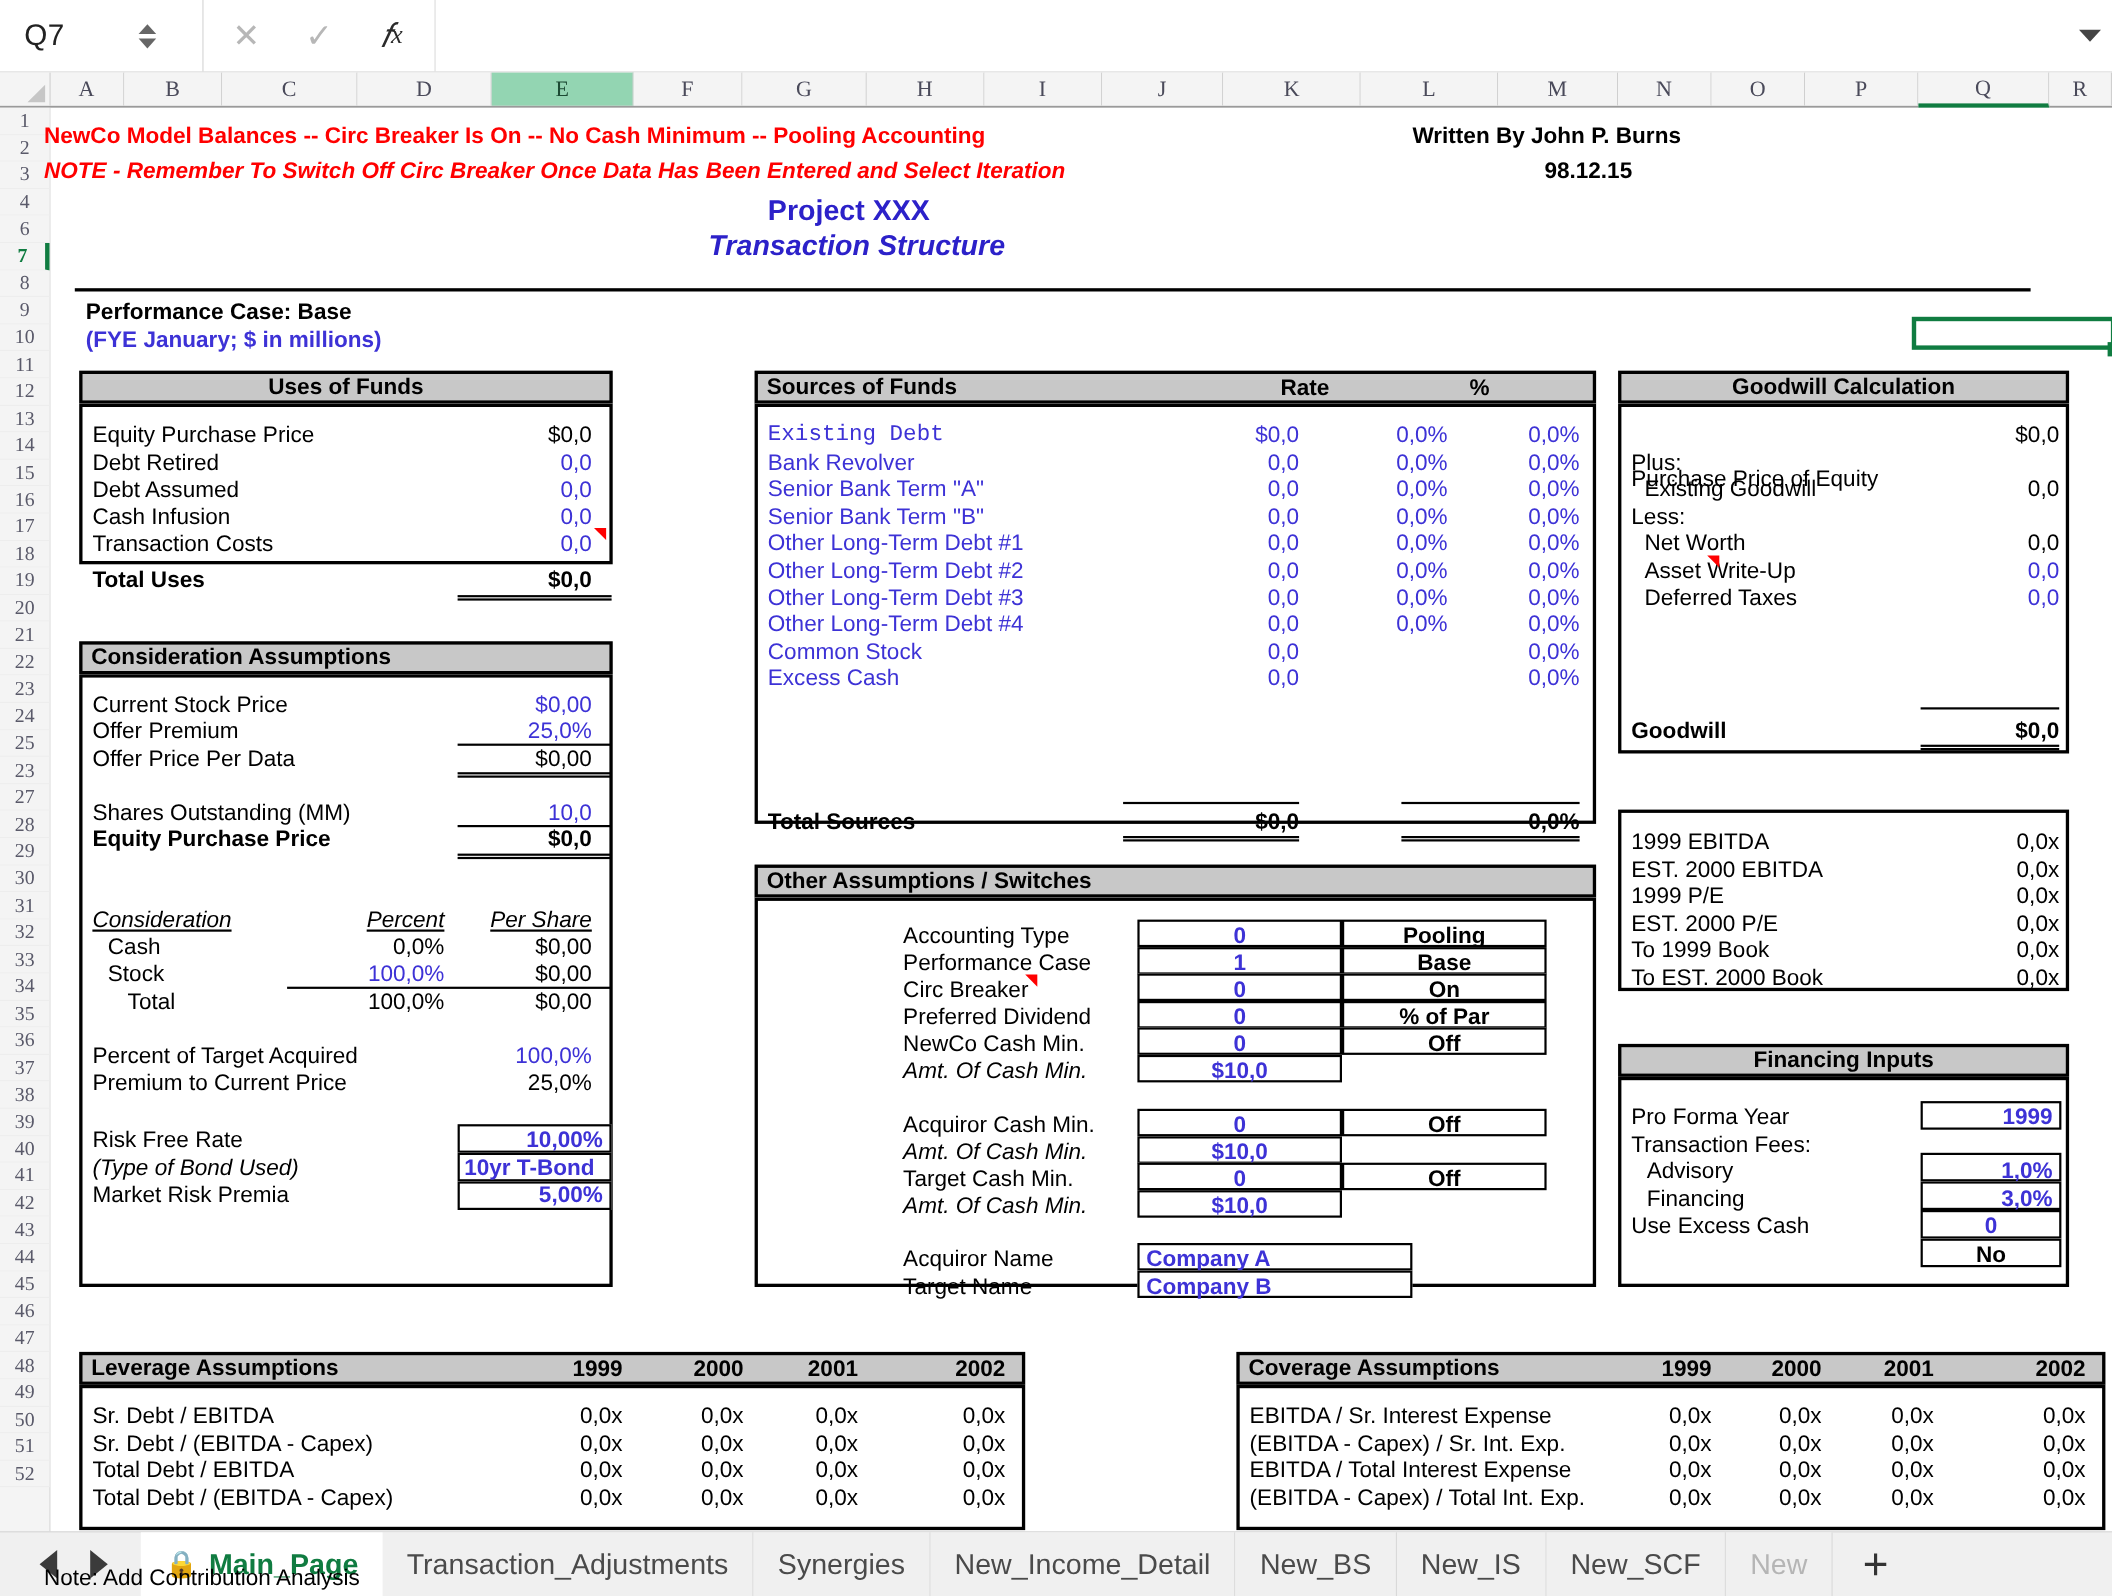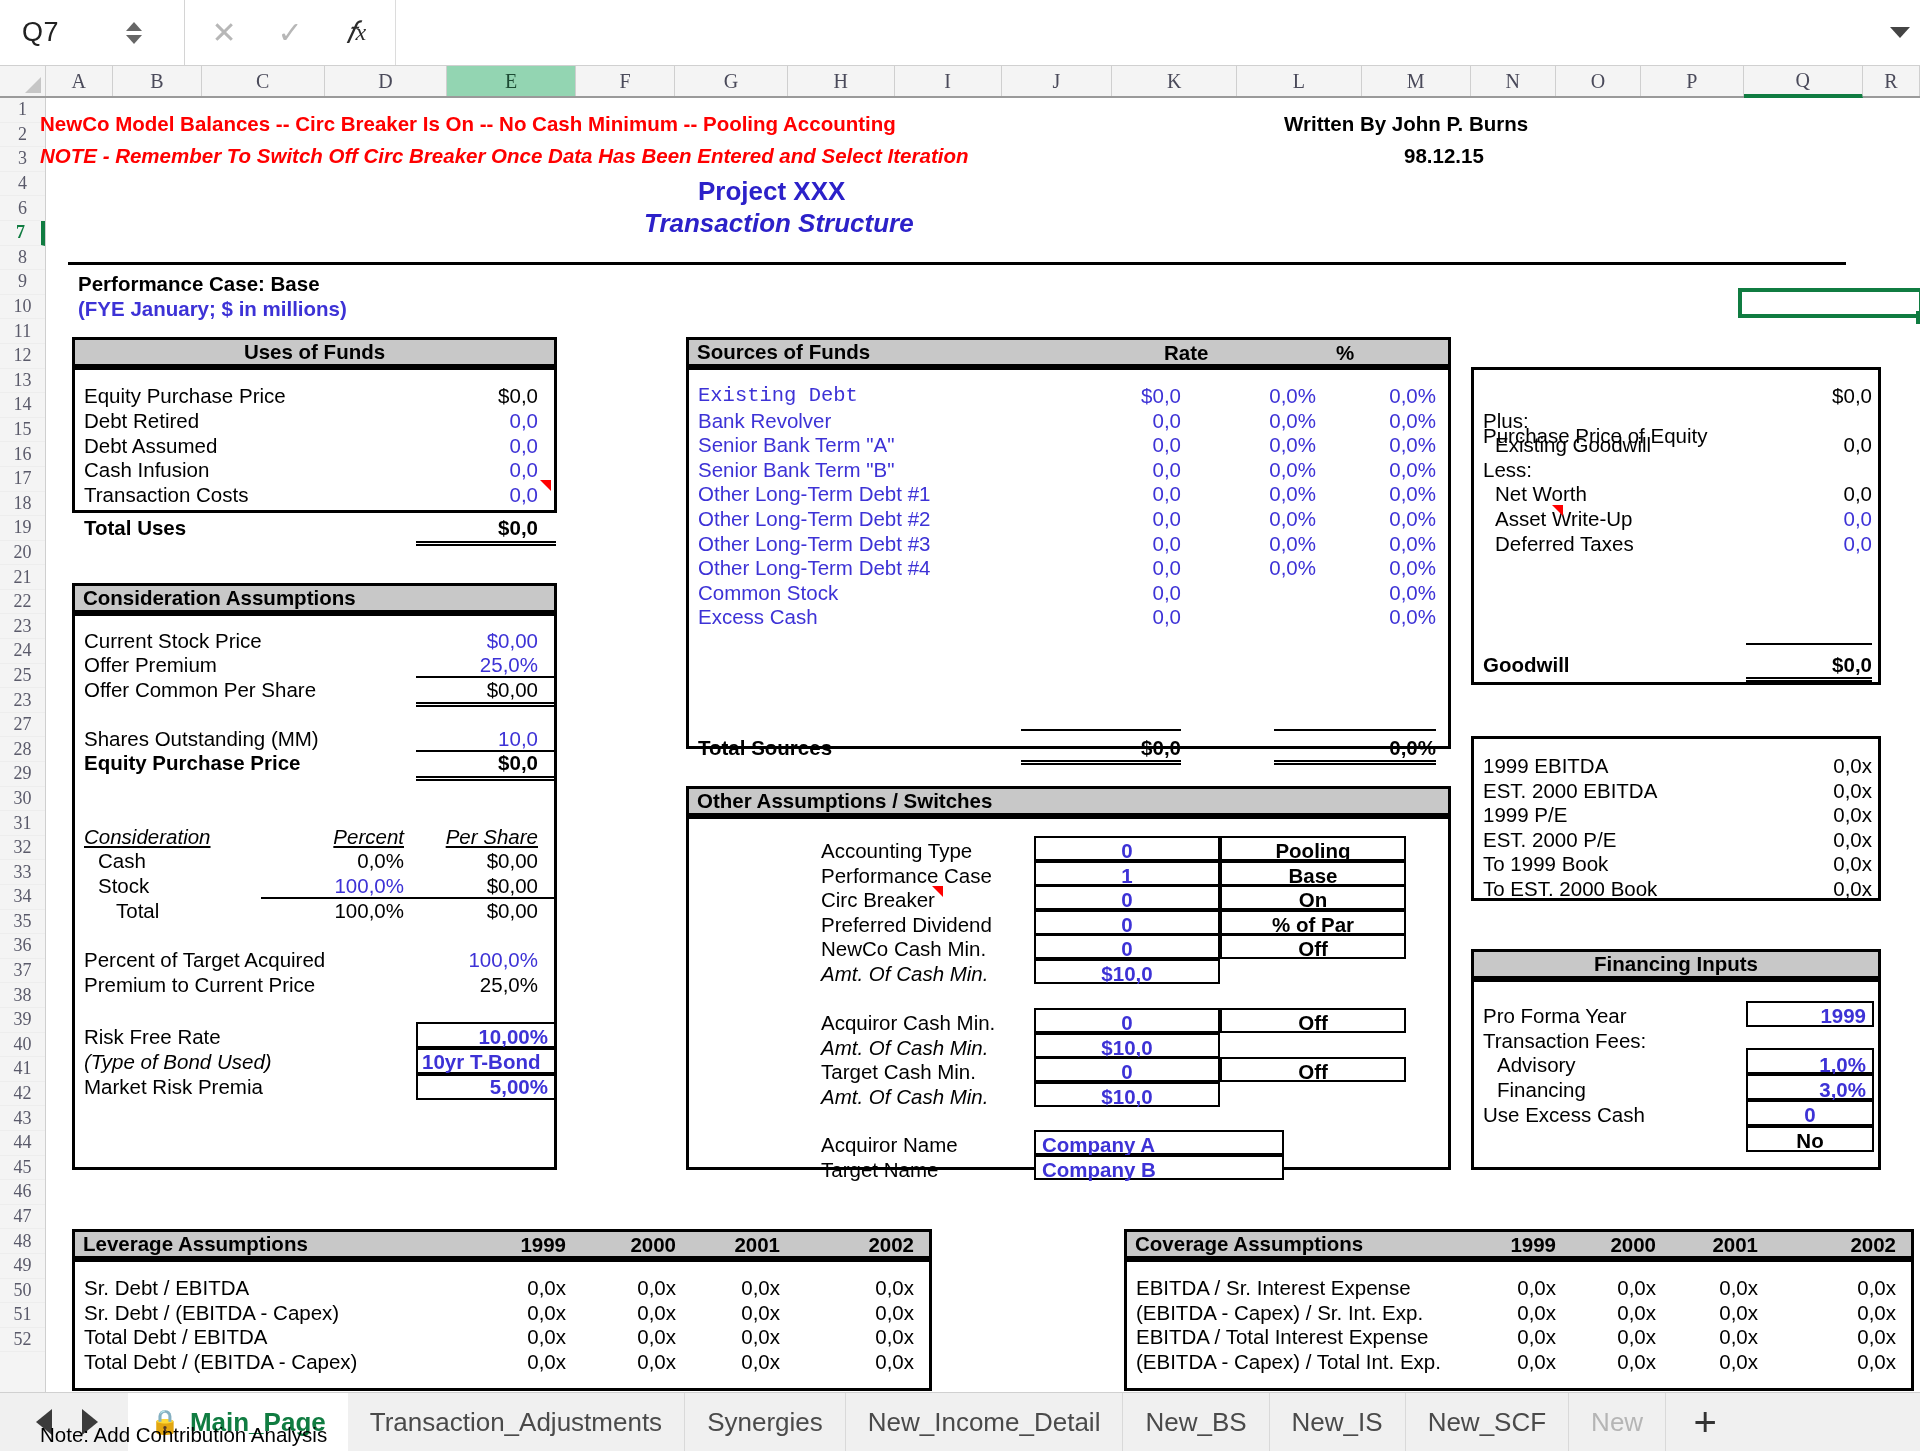--- a/index.html
+++ b/index.html
@@ -270,21 +270,21 @@
       <div class="boxhdr" style="left:26px; top:485px; width:485px; height:30px;">
         <span class="ttl left">Consideration Assumptions</span>
       </div>
       <div class="box" style="left:26px; top:515px; width:485px; height:557px;"></div>
 
       <div class="t" style="left:38px; top:533px;">Current Stock Price</div>
       <div class="t rt blue" style="left:300px; top:533px; width:192px;">$0,00</div>
       <div class="t" style="left:38px; top:557px;">Offer Premium</div>
       <div class="t rt blue" style="left:300px; top:557px; width:192px;">25,0%</div>
       <div class="hline" style="left:370px; top:578px; width:140px;"></div>
-      <div class="t" style="left:38px; top:582px;">Offer Common Per Share</div>
+      <div class="t" style="left:38px; top:582px;">Offer Price Per Data</div>
       <div class="t rt" style="left:300px; top:582px; width:192px;">$0,00</div>
       <div class="dline" style="left:370px; top:604px; width:140px;"></div>
 
       <div class="t" style="left:38px; top:631px;">Shares Outstanding (MM)</div>
       <div class="t rt blue" style="left:300px; top:631px; width:192px;">10,0</div>
       <div class="hline" style="left:370px; top:652px; width:140px;"></div>
       <div class="t b" style="left:38px; top:655px;">Equity Purchase Price</div>
       <div class="t b rt" style="left:300px; top:655px; width:192px;">$0,0</div>
       <div class="dline" style="left:370px; top:678px; width:140px;"></div>
 
@@ -427,20 +427,23 @@
         </div>
       <div id="oa-group3">
           <div class="t" style="left:775px; top:1037px;">Acquiror Name</div>
           <div class="inbox" style="left:988px; top:1032px; width:250px; height:25px;"></div>
           <div class="t b blue" style="left:996px; top:1037px;">Company A</div>
           <div class="t" style="left:775px; top:1061.6px;">Target Name</div>
           <div class="inbox" style="left:988px; top:1056.6px; width:250px; height:25px;"></div>
           <div class="t b blue" style="left:996px; top:1061.6px;">Company B</div>
         </div>
 
+      <div class="boxhdr" style="left:1425px; top:239px; width:410px; height:30px;">
+        <span class="ttl">Goodwill Calculation</span>
+      </div>
       <div class="box" style="left:1425px; top:269px; width:410px; height:318px;"></div>
       <div id="goodwill-rows">
           <div class="t" style="left:1437px; top:288px;margin-top:40px;">Purchase Price of Equity</div>
           <div class="t rt" style="left:1640px; top:288px; width:186px;">$0,0</div>
           <div class="t" style="left:1437px; top:312.6px;">Plus:</div>
           <div class="t" style="left:1449px; top:337.2px;">Existing Goodwill</div>
           <div class="t rt" style="left:1640px; top:337.2px; width:186px;">0,0</div>
           <div class="t" style="left:1437px; top:361.8px;text-align:right;">Less:</div>
           <div class="t" style="left:1449px; top:386.4px;">Net Worth</div>
           <div class="t rt" style="left:1640px; top:386.4px; width:186px;">0,0</div>

